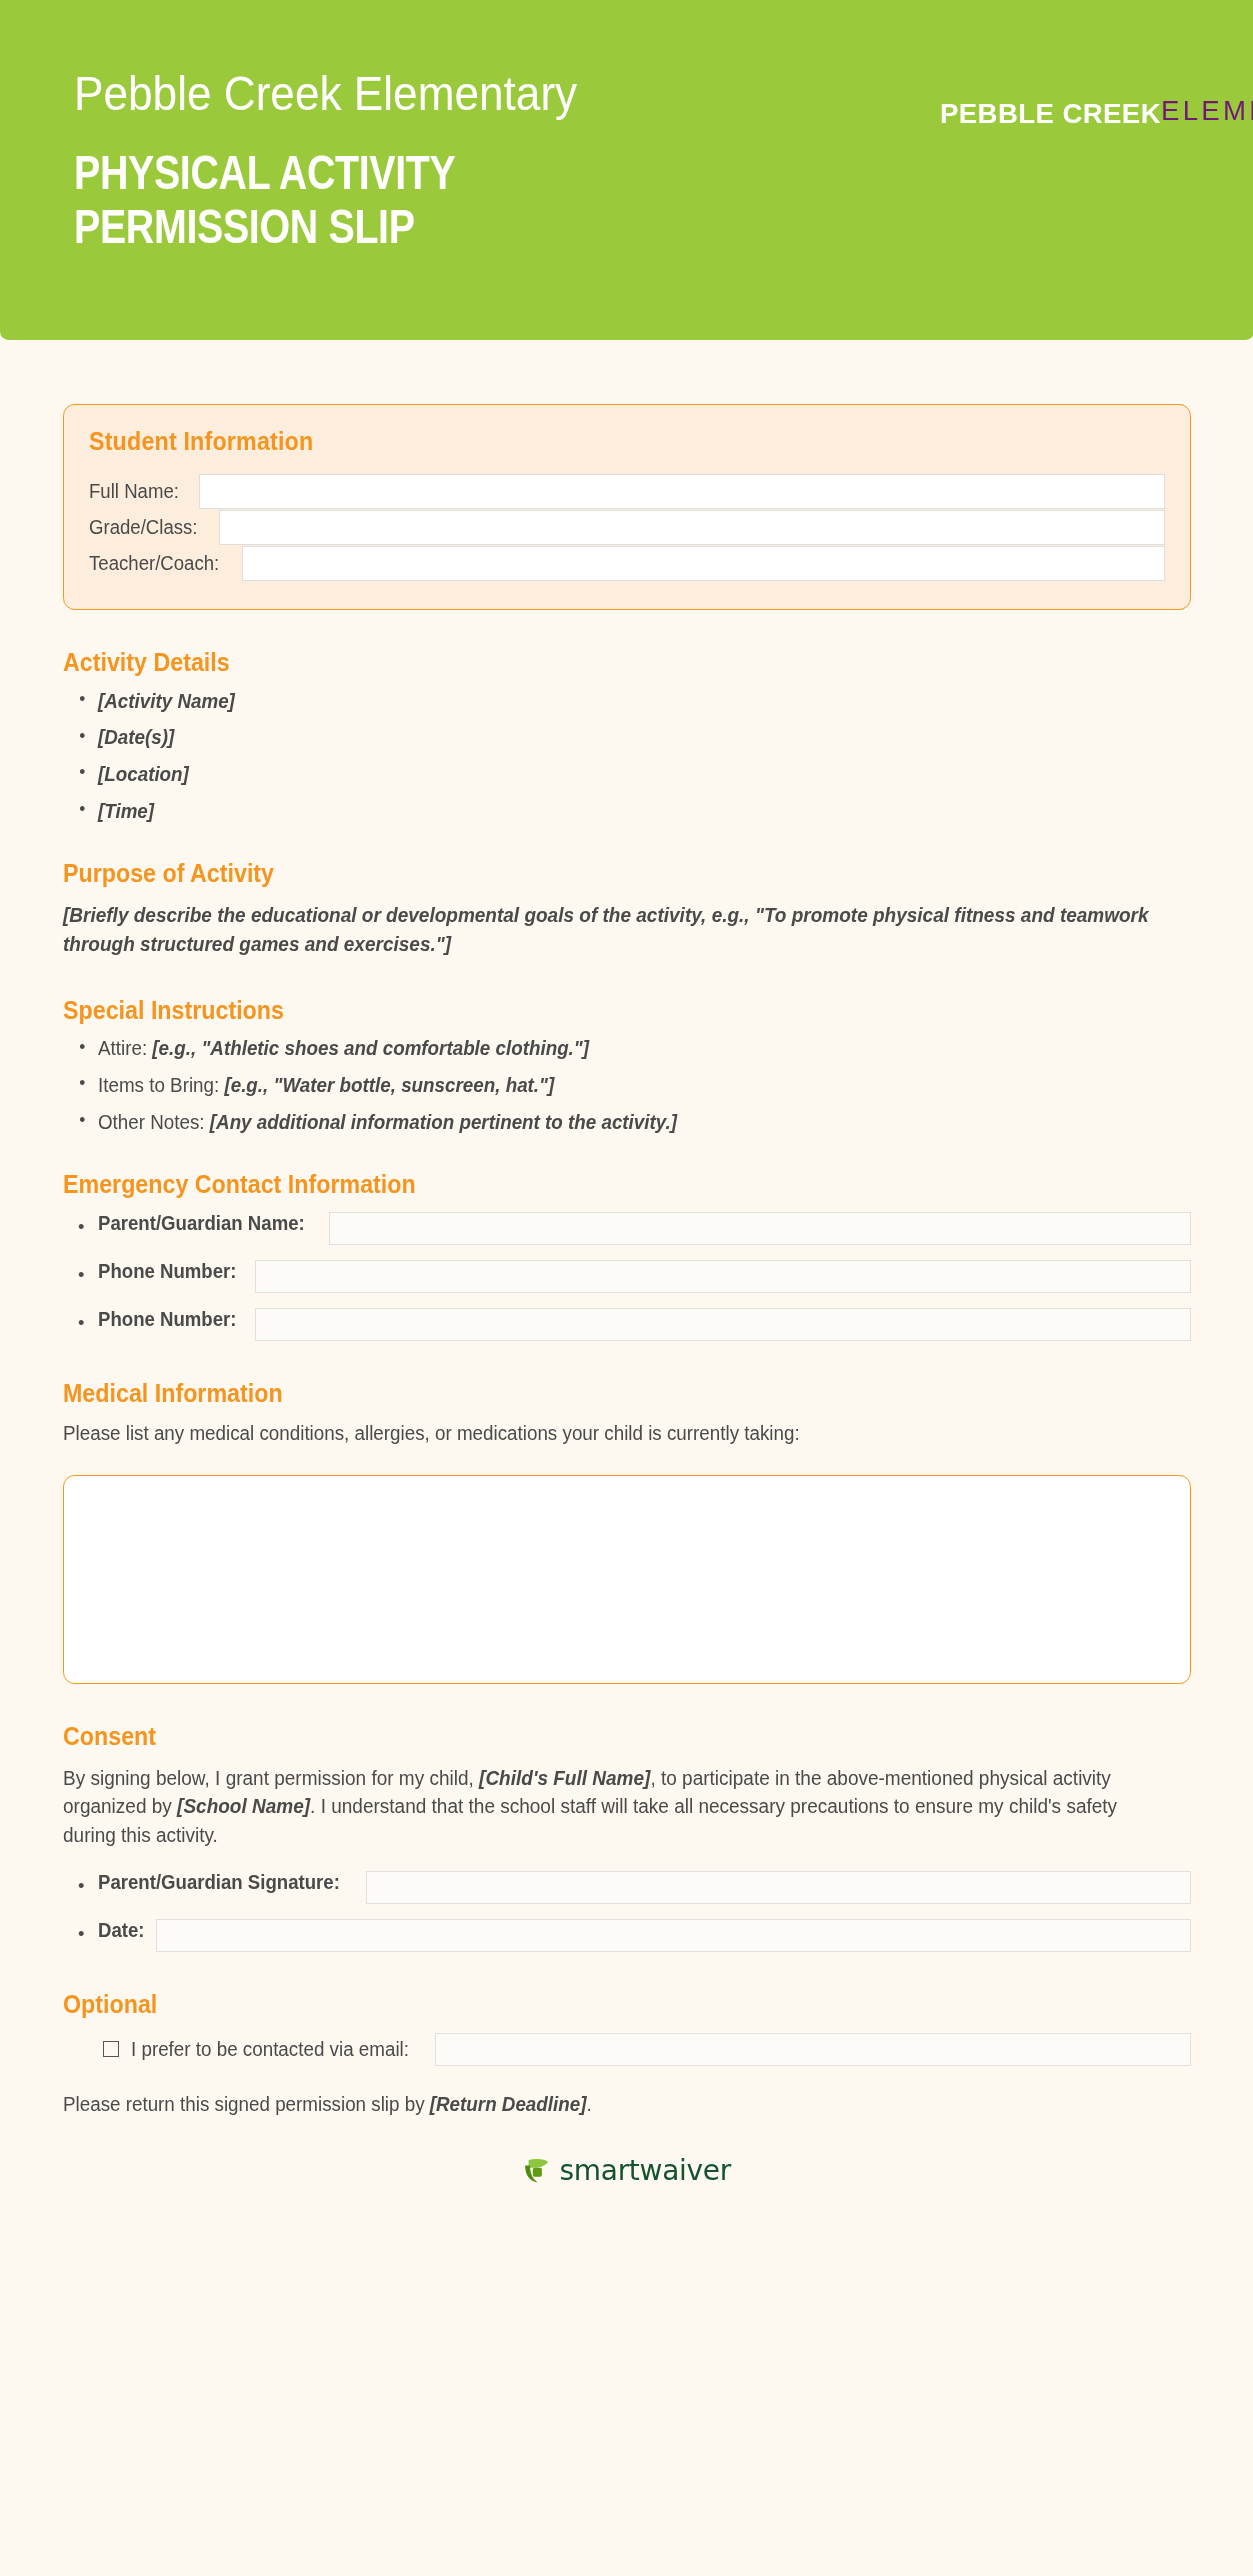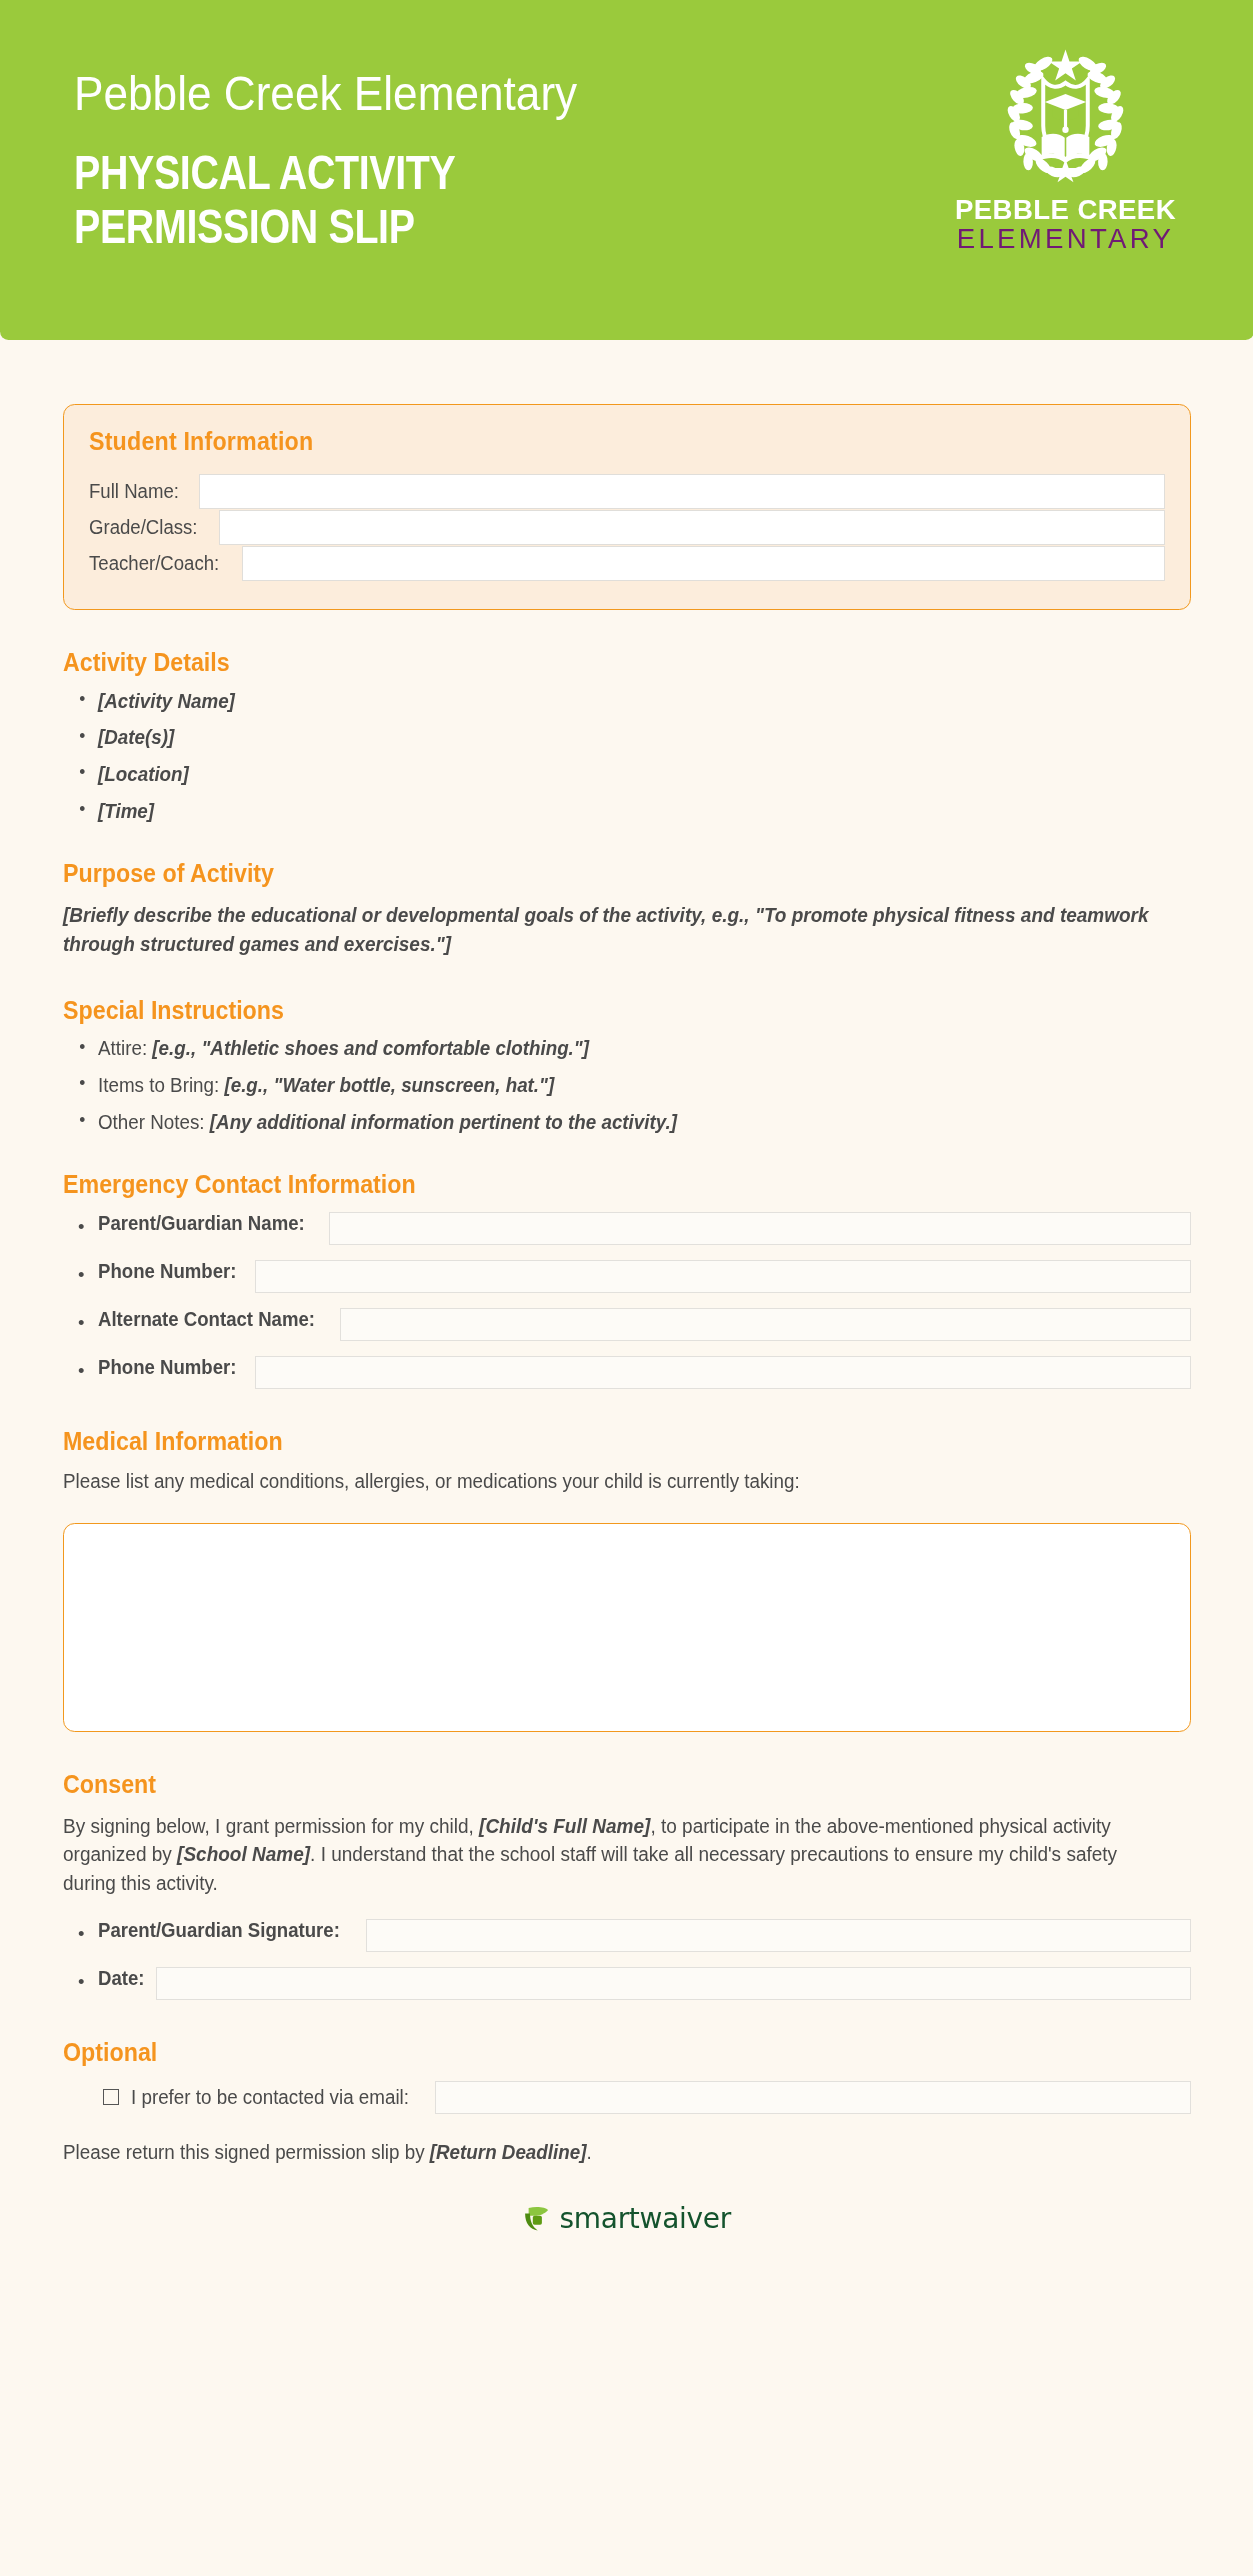--- a/index.html
+++ b/index.html
@@ -58,21 +58,21 @@
     transform-origin: left center;
     white-space: nowrap;
   }
 
   .header-logo {
     position: absolute;
     right: 63px;
     top: 32px;
     width: 251px;
     display: flex;
-    flex-direction: column;
+    flex-direction: row;
     align-items: center;
   }
 
   .crest { width: 159px; height: 159px; display: block; }
 
   .logo-line1 {
     font-family: "Liberation Sans", sans-serif;
     font-size: 27.6px;
     font-weight: 700;
     color: #FFFFFF;
@@ -442,24 +442,20 @@
   <ul class="contact-list">
     <li class="contact-row">
       <span class="contact-label">Parent/Guardian Name:</span>
       <input class="contact-input" type="text" value="" style="">
     </li>
     <li class="contact-row">
       <span class="contact-label">Phone Number:</span>
       <input class="contact-input" type="text" value="" style="">
     </li>
     <li class="contact-row">
-      <span class="contact-label">Alternate Contact Name:</span>
-      <input class="contact-input" type="text" value="" style="">
-    </li>
-    <li class="contact-row">
       <span class="contact-label">Phone Number:</span>
       <input class="contact-input" type="text" value="" style="">
     </li>
   </ul>
 
   <div class="section-title">Medical Information</div>
   <div class="medical-prompt">Please list any medical conditions, allergies, or medications your child is currently taking:</div>
   <div class="medical-box"></div>
 
   <div class="section-title">Consent</div>

